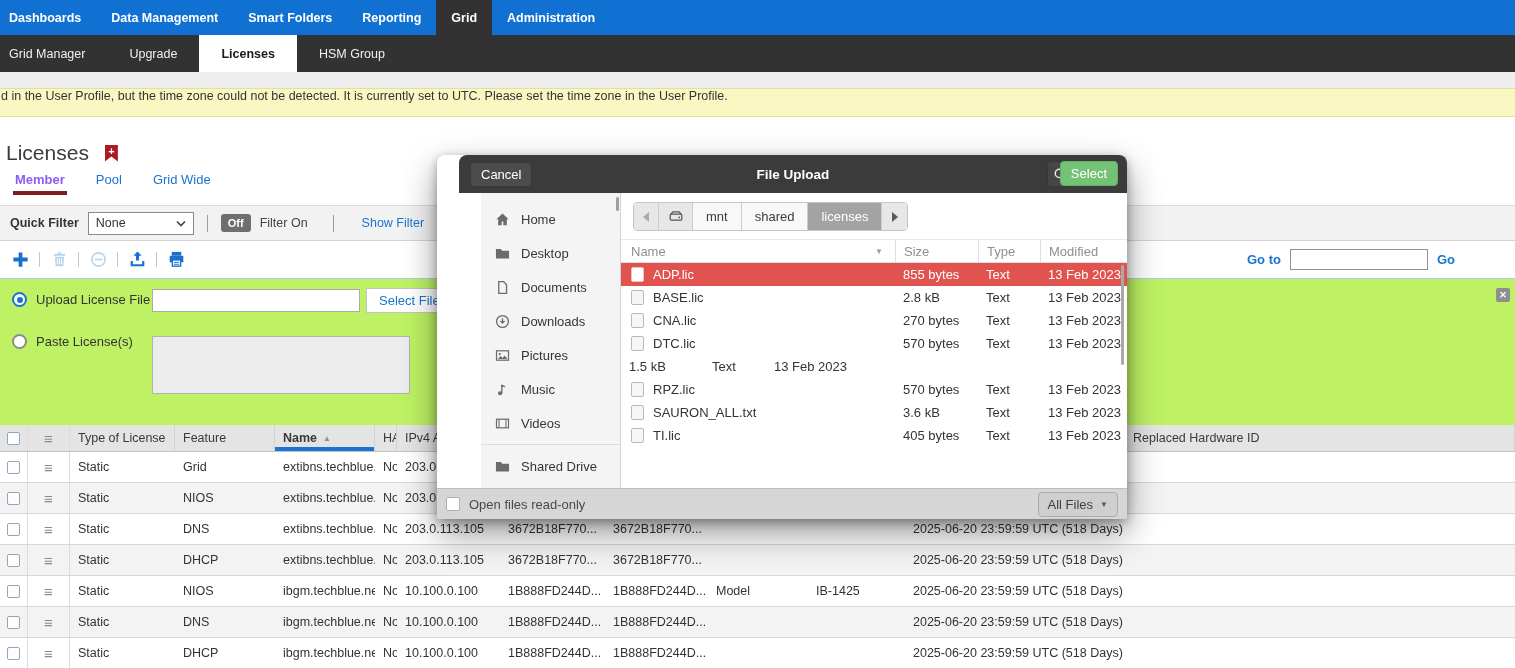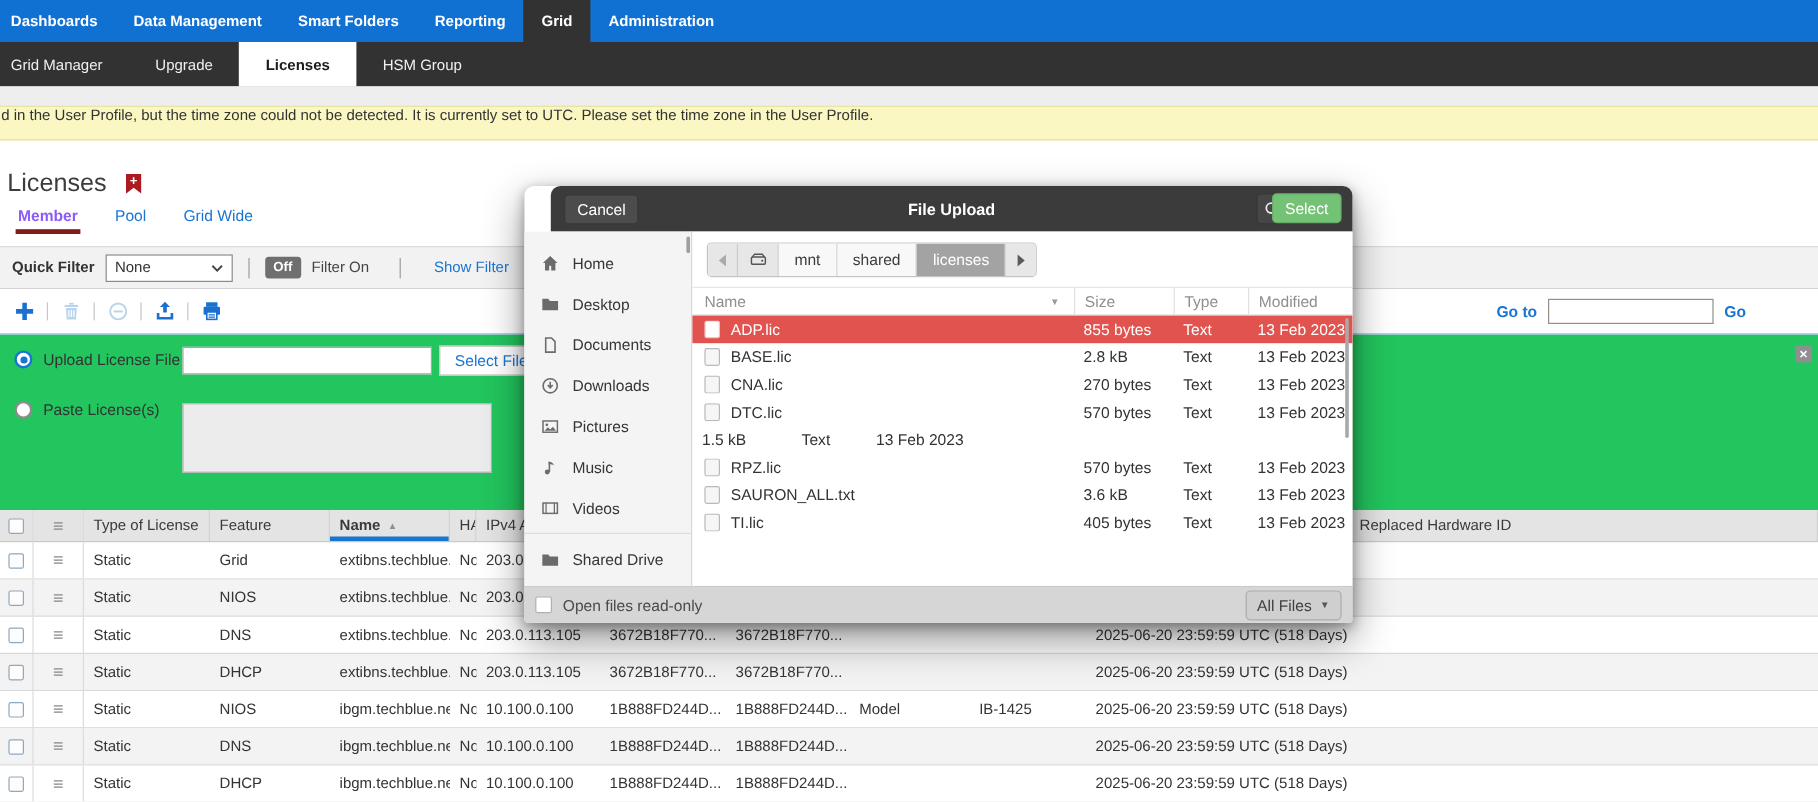--- a/index.html
+++ b/index.html
@@ -45,21 +45,21 @@
   .link { color:#1a75d1; cursor:pointer; }
   .showfilter { margin-left:15px; }
   
   .toolbar { height:37px; display:flex; align-items:center; padding-left:10px; gap:9px; position:relative; background:#fff; }
   .tool-btn { display:flex; align-items:center; justify-content:center; width:20px; height:20px; cursor:pointer; }
   .tsep { width:1px; height:15px; background:#c6c6c6; }
   .goto-wrap { position:absolute; left:1247px; top:0; height:37px; display:flex; align-items:center; gap:9px; }
   .goto-label, .go-btn { color:#1a75d1; font-weight:bold; font-size:13px; cursor:pointer; }
   .goto-input { width:138px; height:21px; border:1px solid #8f8f8f; background:#fff; font-size:12px; padding:0 4px; }
   
-  .panel { height:147px; background:#22c55e; border-top:1px solid #abcfe8; position:relative; font-size:13px; color:#333; }
+  .panel { height:147px; background:#bef264; border-top:1px solid #abcfe8; position:relative; font-size:13px; color:#333; }
   .radio { width:15px; height:15px; border-radius:50%; border:2px solid #8c8c8c; background:#fff; position:relative; flex:none; cursor:pointer; }
   .radio.checked { border-color:#1a75d1; }
   .radio.checked::after { content:""; position:absolute; inset:2.5px; border-radius:50%; background:#1a75d1; }
   .prow { position:absolute; left:12px; display:flex; align-items:center; gap:9px; }
   .file-input { position:absolute; left:152px; top:10px; width:208px; height:23px; border:1px solid #a9a9a9; background:#fff; font-size:12px; padding:0 4px; }
   .selectfile-btn { position:absolute; left:366px; top:9px; background:#fff; border:1px solid #c3c3c3;
     color:#1a75d1; font-size:13px; padding:4px 12px; cursor:pointer; }
   .paste-area { position:absolute; left:152px; top:57px; width:258px; height:58px; background:#ececec;
     border:1px solid #b3b3b3; resize:none; }
   .panel-close { position:absolute; right:5px; top:9px; width:14px; height:14px; background:#8f8f8f;
@@ -83,21 +83,21 @@
     box-shadow:0 14px 34px rgba(0,0,0,.42), 0 3px 10px rgba(0,0,0,.3); }
   .dlg-header { height:38px; background:#3b3b3b; border-radius:8px 8px 0 0; display:flex; align-items:center;
     position:relative; flex:none;margin-left:22px; }
   .dlg-cancel { margin-left:11px; background:#4c4c4c; border:1px solid #393939; color:#fff; font-size:13px;
     padding:4px 10px; border-radius:4px; cursor:pointer; z-index:2; }
   .dlg-title { position:absolute; left:0; right:0; text-align:center; color:#fff; font-weight:bold; font-size:13.5px; }
   .dlg-search { position:absolute; right:54px; top:6px; width:26px; height:26px; background:#464646;
     border:1px solid #373737; border-radius:4px; display:flex; align-items:center; justify-content:center; cursor:pointer; }
   .dlg-select { position:absolute; right:9px; top:6px; background:#74c276; border:1px solid #64ad66; color:#fff;
     font-size:13px; padding:4px 10px; border-radius:4px; cursor:pointer; }
-  .dlg-body { flex:1; display:flex; min-height:0; }
+  .dlg-body { flex:1; display:flex; min-height:0;margin-left:44px; }
   .dlg-sidebar { width:140px; background:#f4f4f4; border-right:1px solid #d3d3d3; padding-top:9px; position:relative; flex:none; }
   .place { height:34px; display:flex; align-items:center; padding-left:14px; gap:11px; font-size:13px; color:#363636; cursor:pointer; }
   .places-sep { height:1px; background:#dcdcdc; margin:4px 0; }
   .side-scroll { position:absolute; right:1px; top:4px; width:3px; height:14px; background:#9f9f9f; border-radius:2px; }
   .dlg-content { flex:1; display:flex; flex-direction:column; background:#fff; min-width:0; position:relative; }
   .pathbar { padding:9px 12px 8px 12px; }
   .crumbs { display:inline-flex; border:1px solid #c6c6c6; border-radius:4px; overflow:hidden; height:29px; }
   .crumb-btn { width:25px; display:flex; align-items:center; justify-content:center; background:#e7e7e7;
     border-right:1px solid #cdcdcd; cursor:pointer; }
   .crumb-btn.last { border-right:none; }

